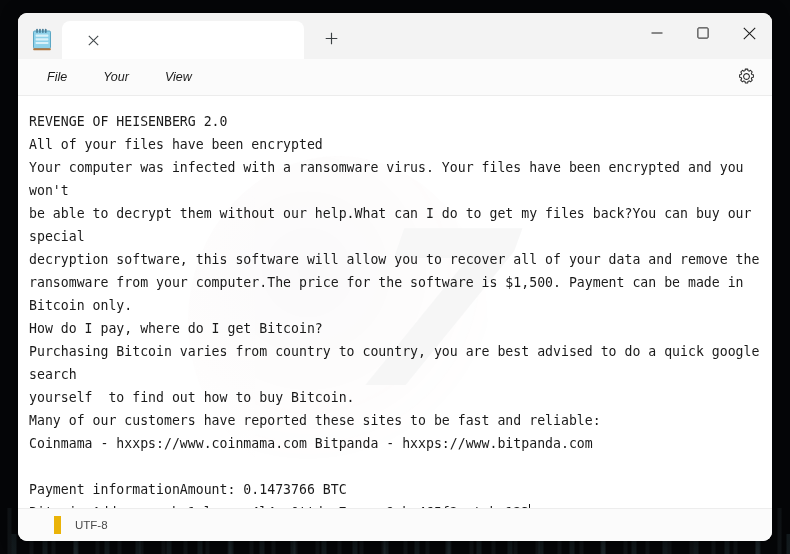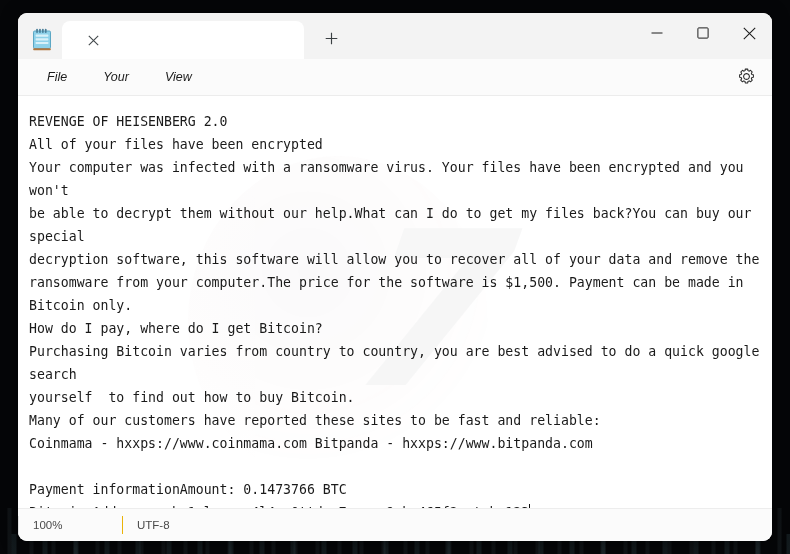--- a/index.html
+++ b/index.html
@@ -236,21 +236,21 @@
   .sb-cell {
     display: flex;
     align-items: center;
     height: 18px;
     padding: 0 14px;
     white-space: nowrap;
   }
   .sb-pos { width: 316px; box-sizing: border-box; padding-left: 17px; }
   .sb-zoom { width: 104px; box-sizing: border-box; border-left: 1px solid #e2e2e2; }
   .sb-eol  { width: 180px; box-sizing: border-box; border-left: 1px solid #e2e2e2; }
-  .sb-enc  { border-left: 1px solid #eab308; }
+  .sb-enc  { border-left: 7px solid #eab308; margin-left: 36px; }
 </style>
 </head>
 <body>
 
 <div class="desktop">
   <div class="desktop-noise"></div>
   <div class="desktop-noise2"></div>
 
   <div class="window">
 
@@ -341,18 +341,17 @@
 Purchasing Bitcoin varies from country to country, you are best advised to do a quick google search
 yourself  to find out how to buy Bitcoin.
 Many of our customers have reported these sites to be fast and reliable:
 Coinmama - hxxps://www.coinmama.com Bitpanda - hxxps://www.bitpanda.com
 
 Payment informationAmount: 0.1473766 BTC
 Bitcoin Address:  bc1qlnzcep4l4ac0ttdrq7awxev9ehu465f2vptabc123</span><span class="caret"></span></div>
     </div>
 
     <div class="statusbar">
-      <div class="sb-cell sb-zoom">100%</div>
       <div class="sb-cell sb-enc">UTF-8</div>
     </div>
 
   </div>
 </div>
 
 </body></html>

